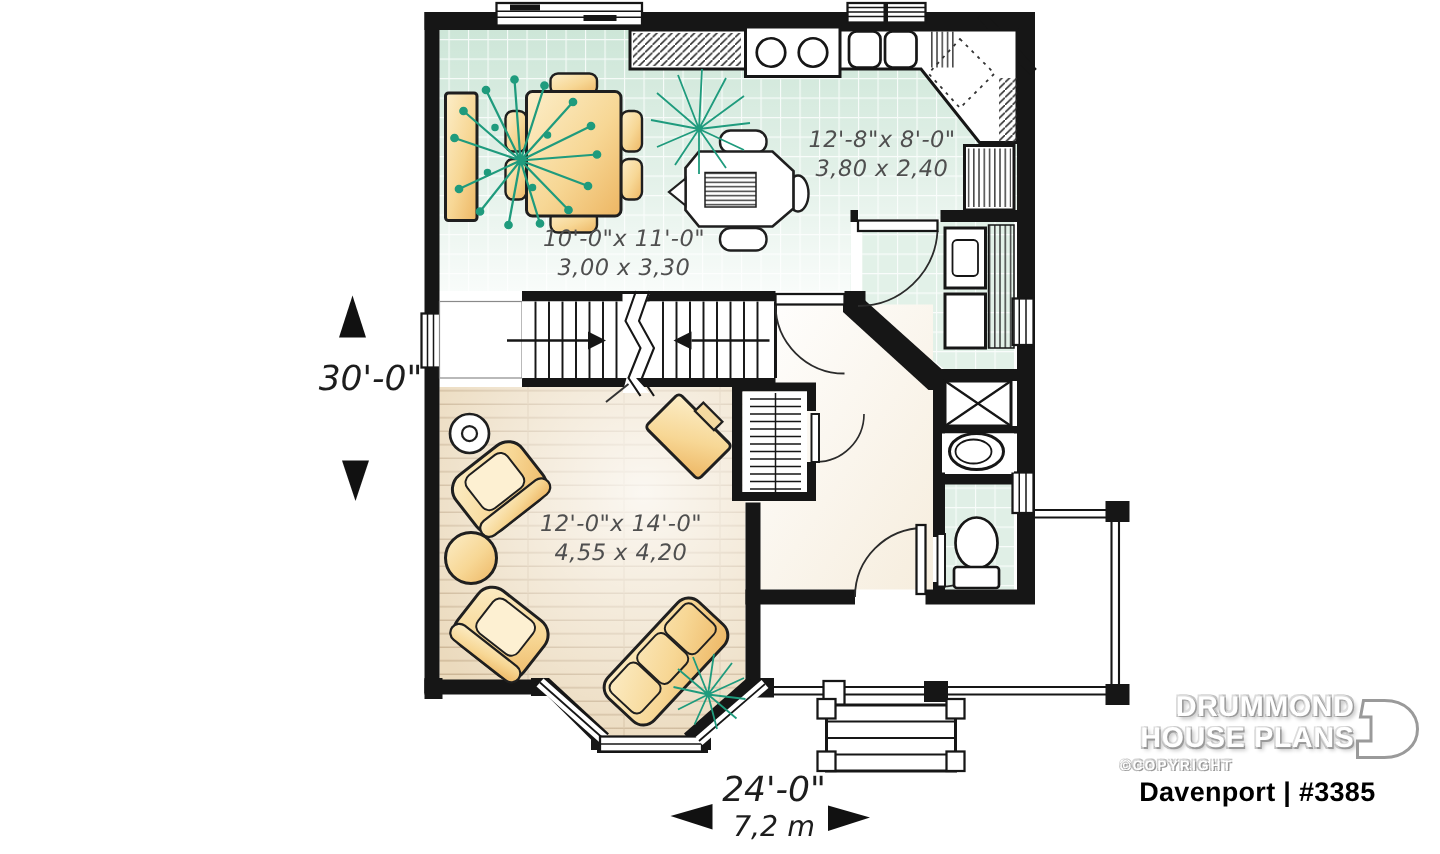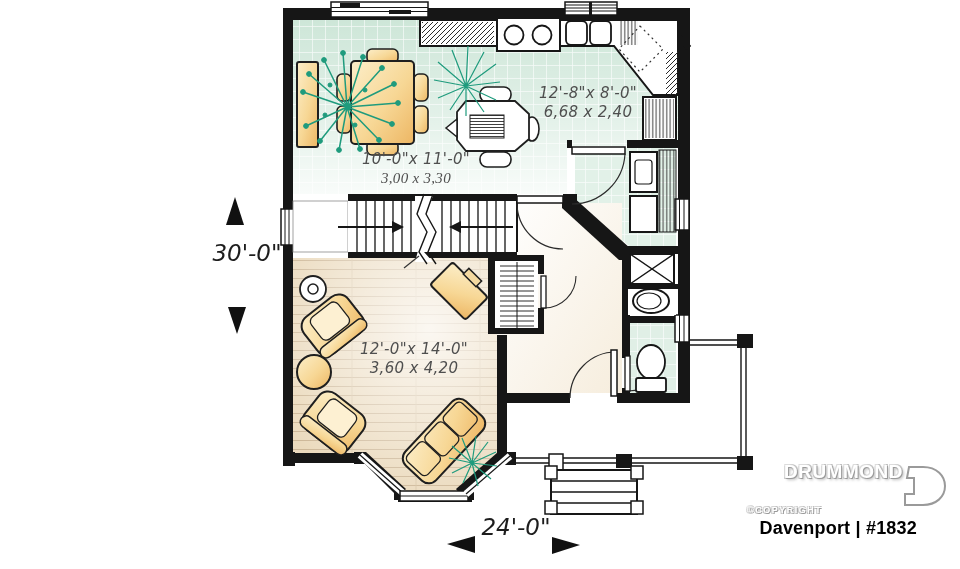--- a/index.html
+++ b/index.html
@@ -342,46 +342,48 @@
   <g fill="#111">
     <polygon points="235,197 226,225 244,225"></polygon>
     <polygon points="228,307 246,307 237,334"></polygon>
     <polygon points="447,544 475,536 475,553"></polygon>
     <polygon points="580,545 552,537 552,554"></polygon>
   </g>
 </svg>
 
 <div class="room-label" style="left:533px;top:84px;width:110px;">
   <span style="display:block;">12'-8"x 8'-0"</span>
-  <span style="display:block;">6,68 x 2,40</span>
+  <span style="display:block;">3,80 x 2,40</span>
 </div>
 
 <div class="room-label" style="left:361px;top:150px;width:110px;">
   <span style="display:block;">10'-0"x 11'-0"</span>
-  <span style="display:block;font-family:Liberation Serif, serif;">3,00 x 3,30</span>
+  <span style="display:block;">3,00 x 3,30</span>
 </div>
 
 <div class="room-label" style="left:359px;top:340px;width:110px;">
   <span style="display:block;">12'-0"x 14'-0"</span>
-  <span style="display:block;">3,60 x 4,20</span>
+  <span style="display:block;">4,55 x 4,20</span>
 </div>
 
 <div class="odim" style="left:197px;top:240px;width:100px;">
   <span class="imp">30'-0"</span>
 </div>
 
 <div class="odim" style="left:466px;top:514px;width:100px;">
   <span class="imp">24'-0"</span>
+  <span class="met">7,2 m</span>
 </div>
 
 <div class="logo-text">
   <span style="display:block;">DRUMMOND</span>
+  <span style="display:block;">HOUSE PLANS</span>
 </div>
 
 <svg class="logo-d" width="48" height="46" viewBox="0 0 48 46">
   <path d="M8 3 H22 C36 3 44 12 44 22 C44 33 35 41 22 41 H4 V30 H13 V14 H6 Z" fill="#fff" stroke="#9a9a9a" stroke-width="2"></path>
 </svg>
 
 <div class="copyright">©COPYRIGHT</div>
 
-<div class="plan-title">Davenport | #1832</div>
+<div class="plan-title">Davenport | #3385</div>
 
 </div>
 
 </body></html>

